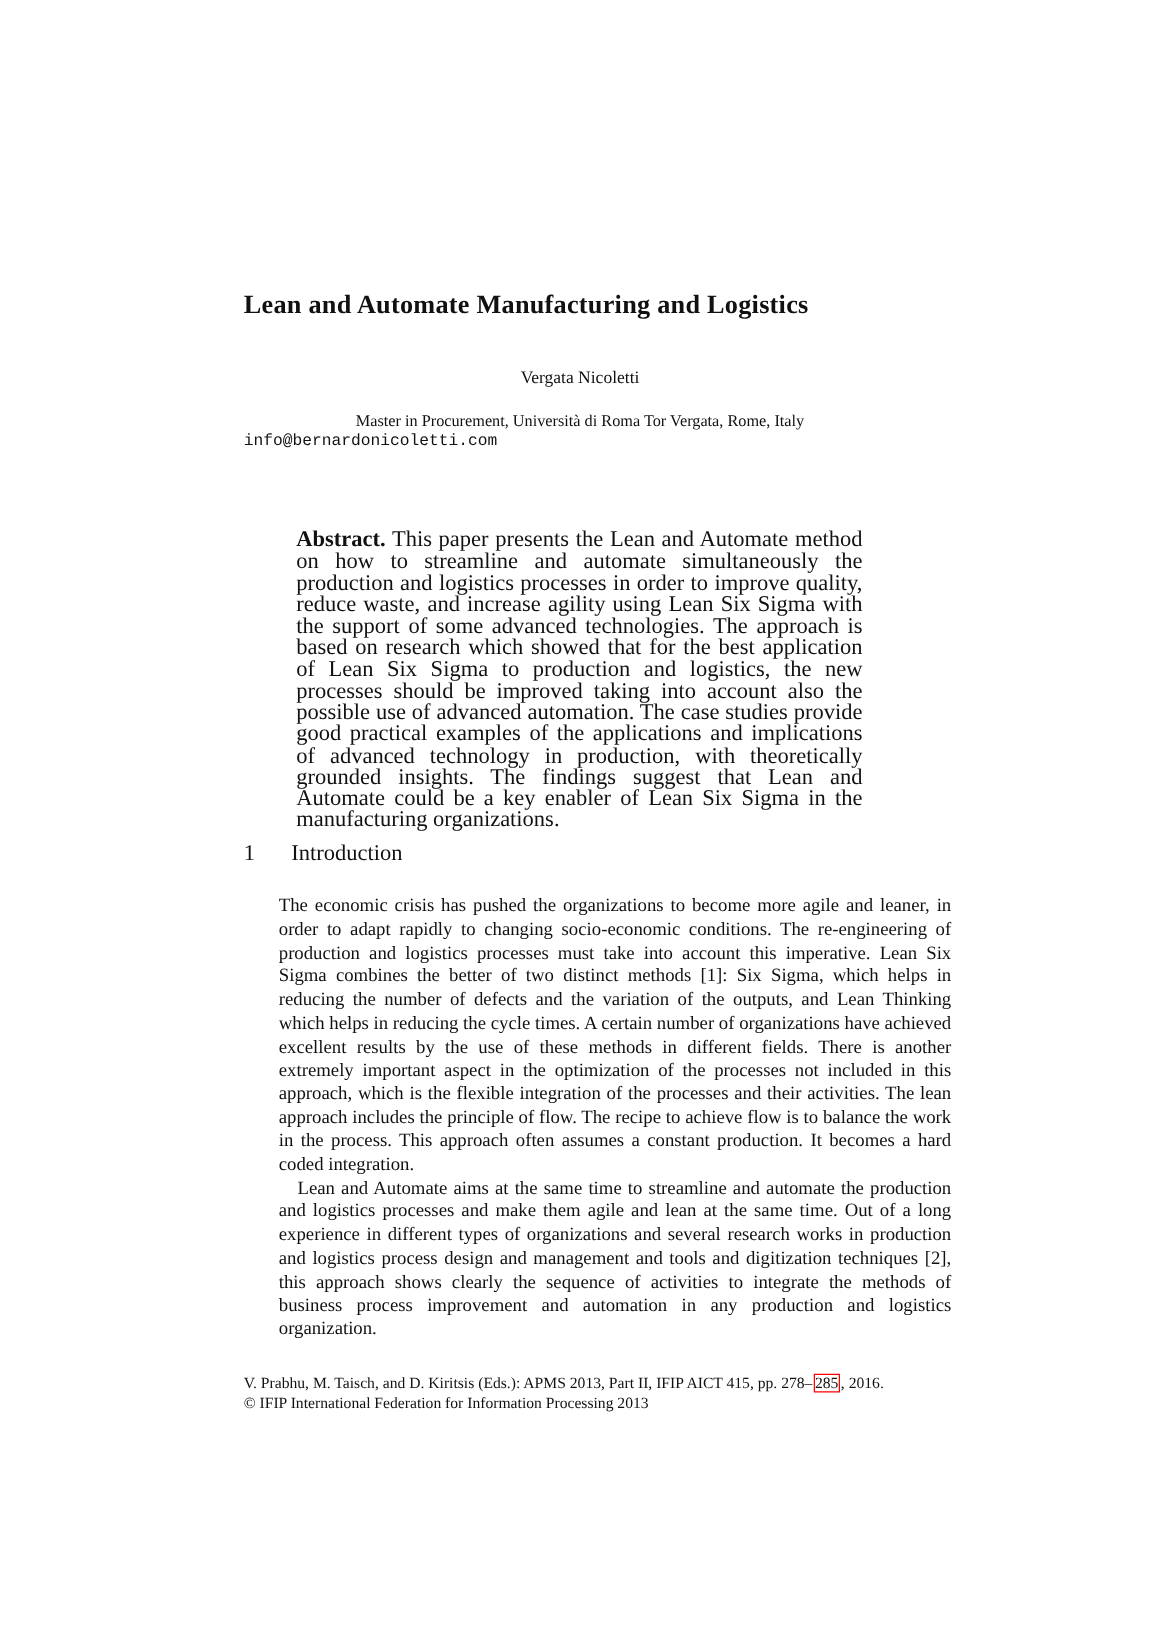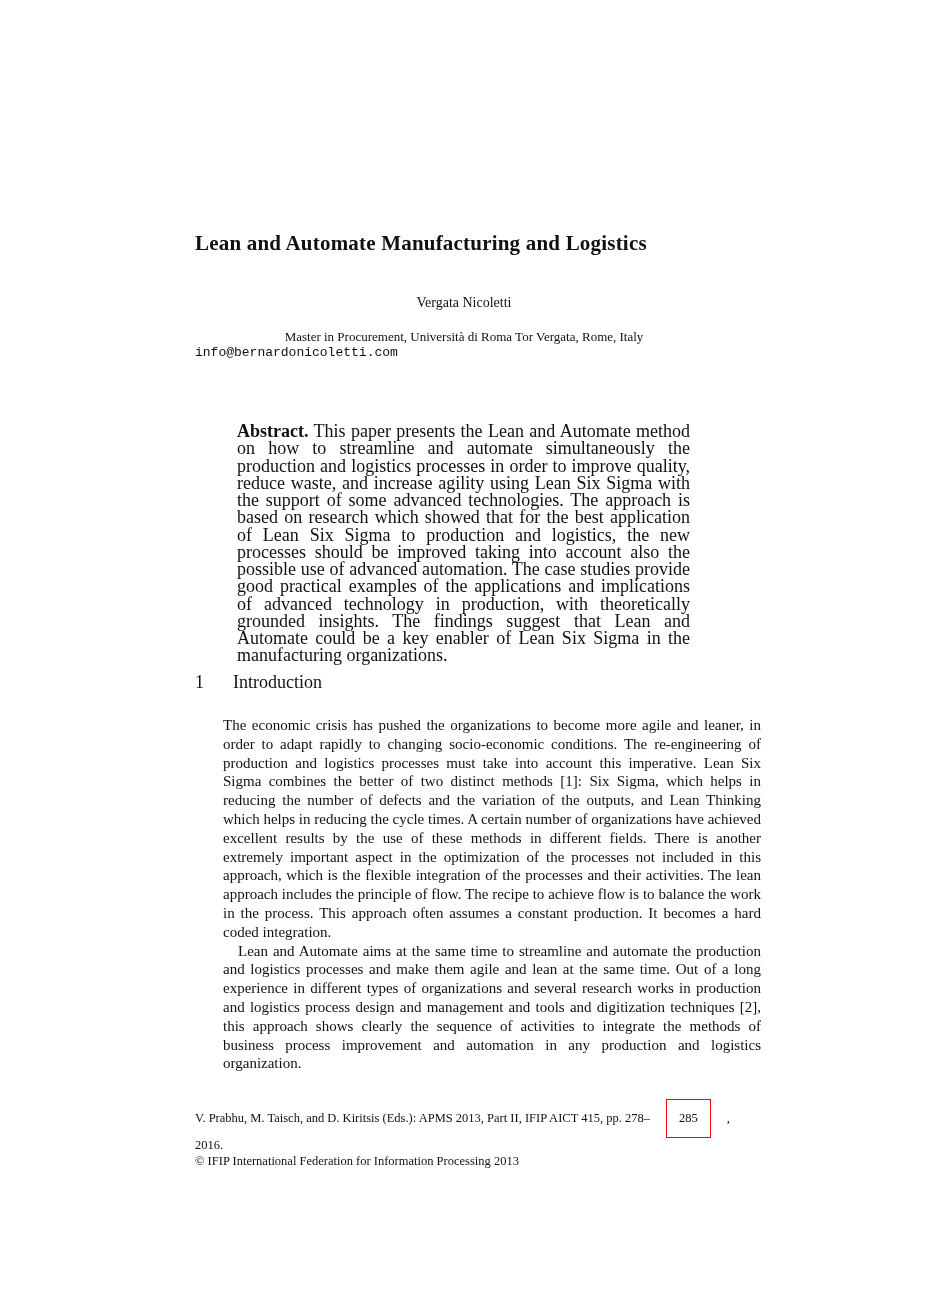--- a/index.html
+++ b/index.html
@@ -86,22 +86,22 @@
   .page-footer {
     top: 1099px;
     font-size: 12.5px;
     line-height: 15.8px;
     text-align: left;
   }
   .page-link {
     display: inline-block;
     border: 1px solid var(--link-box-color, #ff0000);
     line-height: 13px;
-    margin: 0 16px;
-    padding: 12px;
+    margin: 0 1px;
+    padding: 0;
   }
 </style>
 </head>
 <body>
 
 <div class="page">
 
   <h1 class="content-col paper-title">Lean and Automate Manufacturing and Logistics</h1>
 
   <div class="content-col author-name">Vergata Nicoletti</div>

